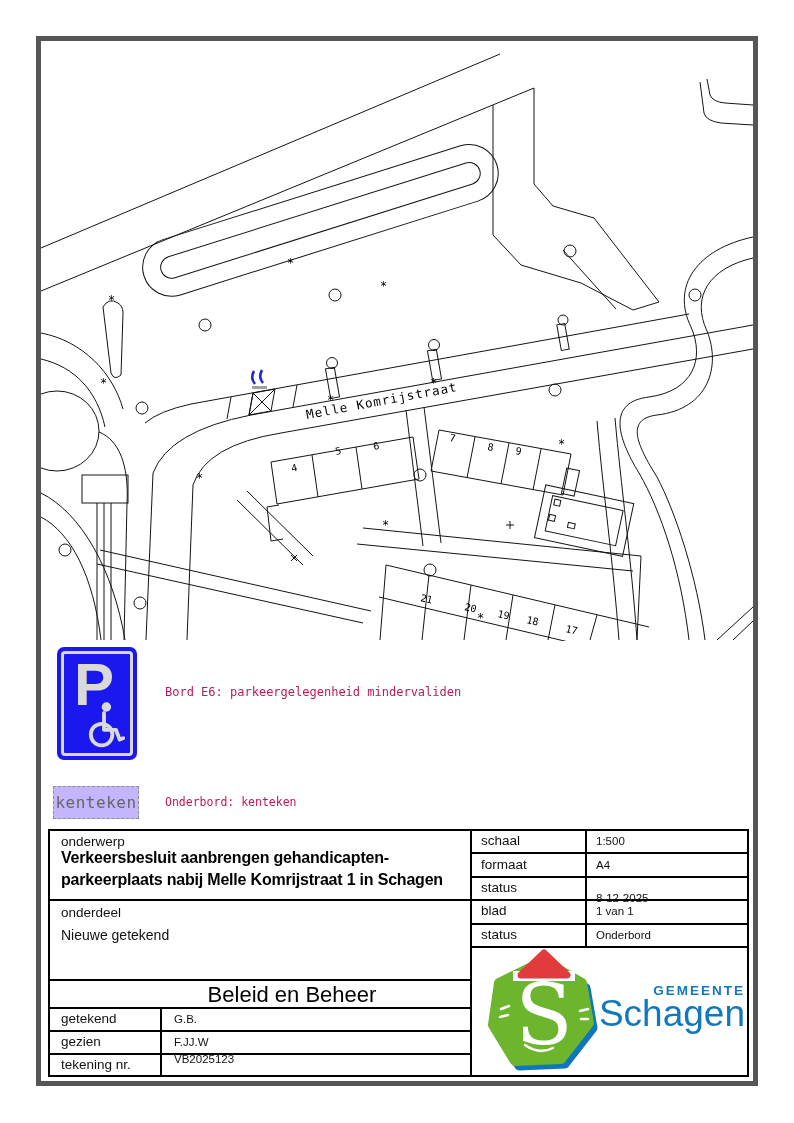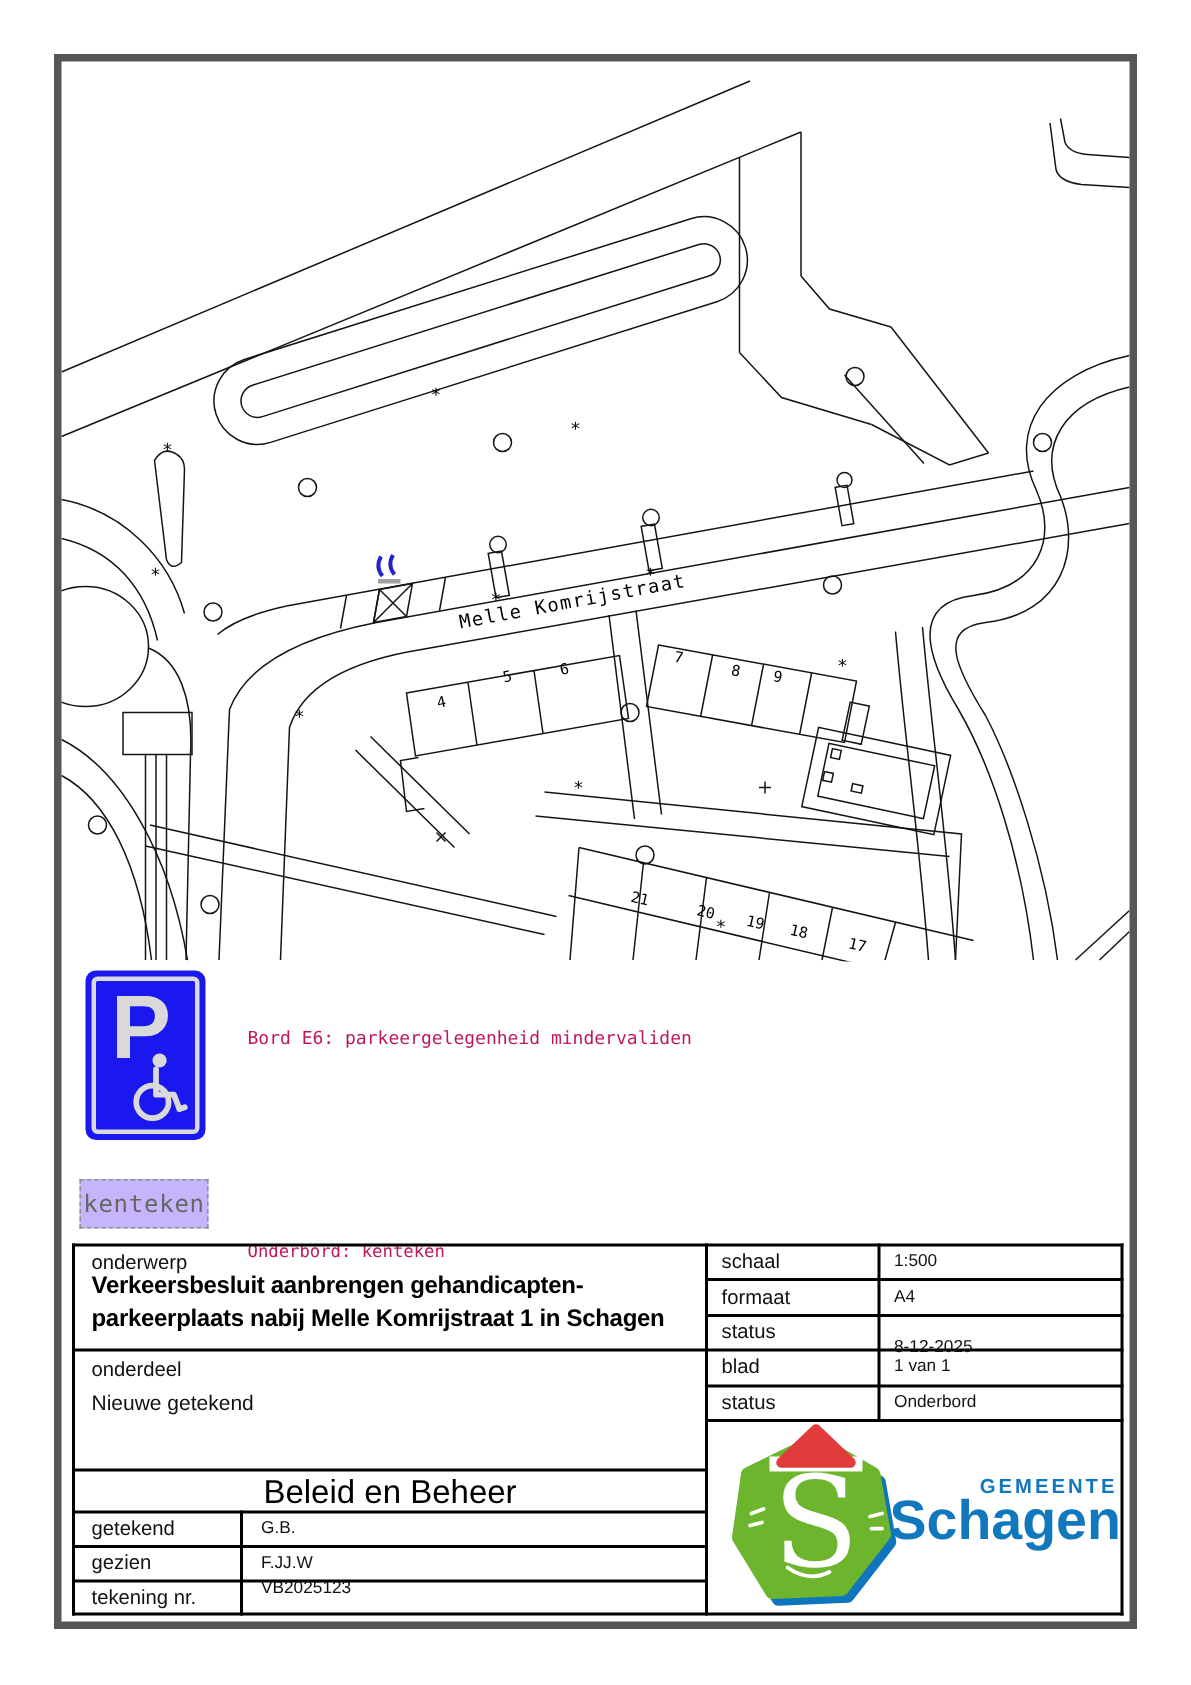--- a/index.html
+++ b/index.html
@@ -19,25 +19,25 @@
   
   .kenteken{position:absolute;left:12px;top:745px;width:84px;height:31px;background:#c4b5fd;border:1px dashed #8f8f8f;
             display:flex;align-items:center;justify-content:center;font-family:"DejaVu Sans Mono",monospace;
             font-size:16px;color:#666;letter-spacing:.5px;}
 
   
   .hline,.vline{position:absolute;background:#000;}
   .tb-label{position:absolute;font-size:13.5px;color:#111;}
   .tb-value{position:absolute;font-size:11.5px;color:#111;}
   .tb-bold{position:absolute;font-size:16px;font-weight:bold;color:#000;letter-spacing:-.2px;white-space:nowrap;}
-  .tb-afdeling{position:absolute;left:7px;top:941px;width:424px;text-align:center;font-size:22px;color:#000;}
+  .tb-afdeling{position:absolute;left:7px;top:941px;width:424px;text-align:center;font-size:22px;color:#000;padding-left:32px;}
   .logo-emblem{position:absolute;left:444px;top:908px;width:118px;height:124px;}
   .logo-words{position:absolute;left:552px;top:942px;width:152px;text-align:right;}
   .logo-gemeente{font-size:13.5px;font-weight:bold;letter-spacing:2px;color:#1278be;}
-  .logo-schagen{font-size:37px;font-weight:bold;color:#1278be;margin-top:-3px;line-height:1;}
+  .logo-schagen{font-size:37px;font-weight:normal;color:#1278be;margin-top:-3px;line-height:1;}
 </style>
 </head>
 <body>
 
 <div class="sheet">
   <div class="frame">
 
     <svg class="map-svg" viewBox="0 0 712 600">
       <g stroke="#141414" stroke-width="1" fill="none">
 
@@ -185,21 +185,21 @@
             <path d="M20,10 L20,24 L30,24 L33,32"></path>
             <circle cx="18" cy="28" r="9"></circle>
             <path d="M33,32 L36,31"></path>
           </g>
         </svg>
       </div>
     </div>
     <div class="cad-text" style="left:124px;top:644px;font-size:12px;">Bord E6: parkeergelegenheid mindervaliden</div>
 
     <div class="kenteken">kenteken</div>
-    <div class="cad-text" style="left:124px;top:754px;margin-top:32px;">Onderbord: kenteken</div>
+    <div class="cad-text" style="left:124px;top:754px;">Onderbord: kenteken</div>
 
     <div>
 
       <div class="hline" style="left:7px;top:788px;width:701px;height:2px;"></div>
       <div class="hline" style="left:429px;top:811px;width:279px;height:2px;"></div>
       <div class="hline" style="left:429px;top:835px;width:279px;height:2px;"></div>
       <div class="hline" style="left:7px;top:858px;width:701px;height:2px;"></div>
       <div class="hline" style="left:429px;top:882px;width:279px;height:2px;"></div>
       <div class="hline" style="left:429px;top:905px;width:279px;height:2px;"></div>
       <div class="hline" style="left:7px;top:938px;width:424px;height:2px;"></div>

